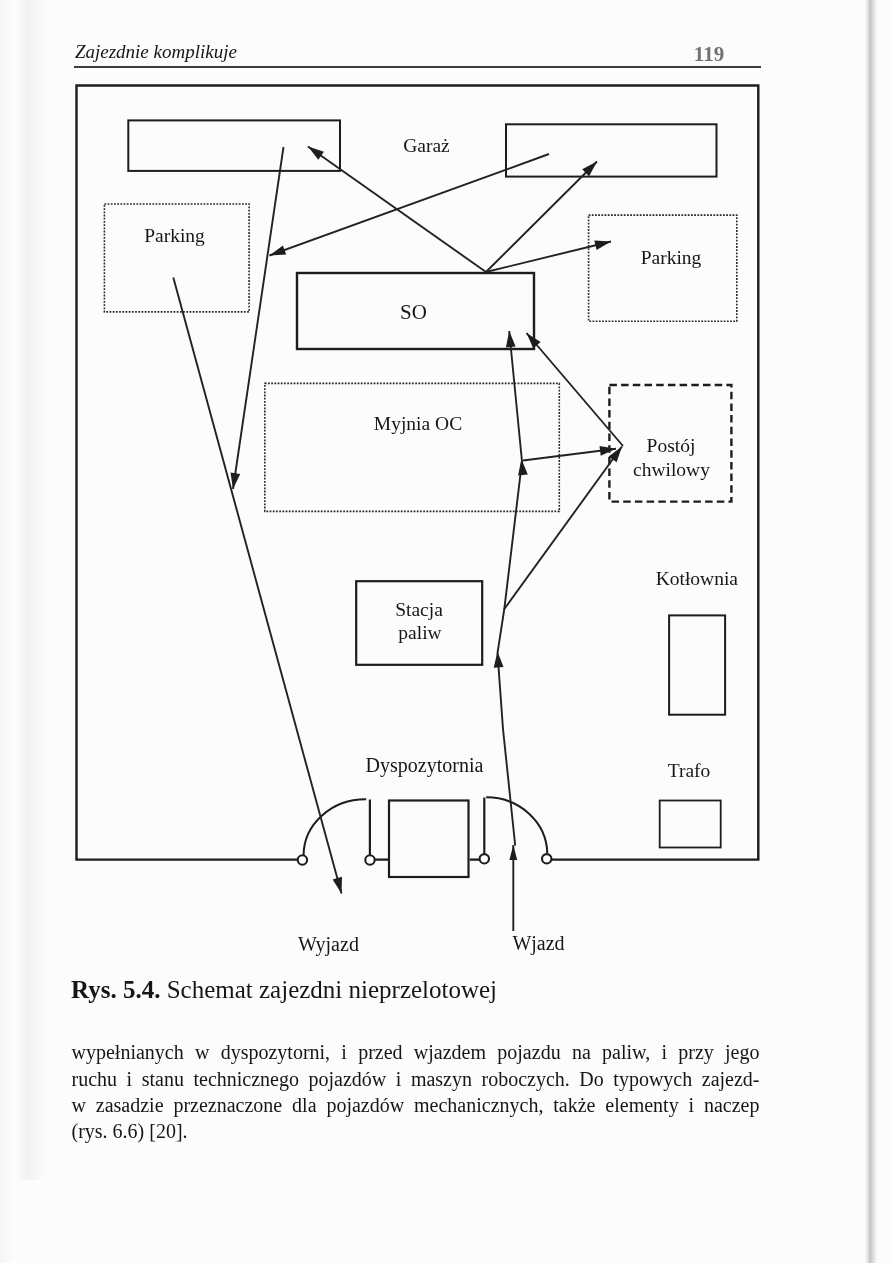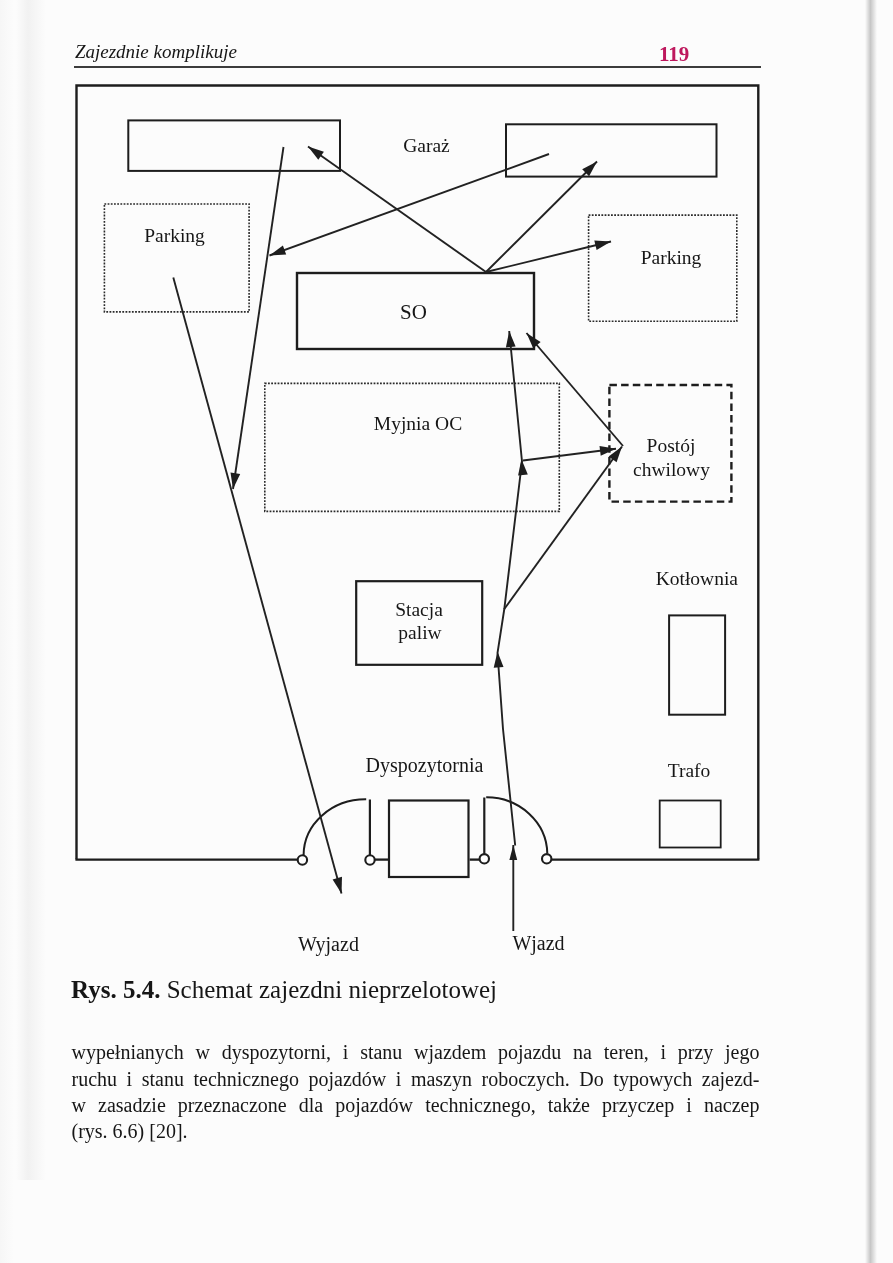--- a/index.html
+++ b/index.html
@@ -5,21 +5,21 @@
   body { width:893px; height:1263px; position:relative; background:#fcfcfc;
          font-family:"Liberation Serif", serif; overflow:hidden; }
   .abs { position:absolute; }
 </style></head>
 <body>
   <div class="abs" style="left:0;top:0;width:14px;height:1263px;background:linear-gradient(to right,#f6f6f6,#fcfcfc);"></div>
   <div class="abs" style="left:16px;top:0;width:30px;height:1180px;background:linear-gradient(to right,rgba(225,225,225,0),rgba(225,225,225,.4) 40%,rgba(228,228,228,0));"></div>
   <div class="abs" style="left:865px;top:0;width:12px;height:1263px;background:linear-gradient(to right,rgba(230,230,230,0),#c6c6c6 45%,#e3e3e3 75%,rgba(235,235,235,0));"></div>
 
   <div class="abs" style="left:74.9px;top:40.6px;font-style:italic;font-size:19px;color:#161616;">Zajezdnie komplikuje</div>
-  <div class="abs" style="left:659px;top:42.2px;width:100px;text-align:left;font-weight:bold;font-size:21px;color:#be185d;">119</div>
+  <div class="abs" style="left:659px;top:42.2px;width:100px;text-align:center;font-weight:bold;font-size:21px;color:#737373;">119</div>
   <div class="abs" style="left:73.5px;top:65.8px;width:687px;height:2.4px;background:#3c3c3c;"></div>
 
   <svg class="abs" style="left:0;top:0;" width="893" height="1263" font-family="Liberation Serif, serif" fill="#161616">
 <path d="M76.5,859.2 L76.5,85.5 L758.3,85.5 L758.3,859.2" fill="none" stroke="#1d1d1d" stroke-width="2.4"></path>
 <line x1="75.4" y1="859.6" x2="297.6" y2="859.6" stroke="#1d1d1d" stroke-width="2.3"></line>
 <line x1="374.9" y1="859.6" x2="389.2" y2="859.6" stroke="#1d1d1d" stroke-width="2.3"></line>
 <line x1="469.6" y1="859.6" x2="480.1" y2="859.6" stroke="#1d1d1d" stroke-width="2.3"></line>
 <line x1="551.6" y1="859.6" x2="759.4" y2="859.6" stroke="#1d1d1d" stroke-width="2.3"></line>
 <rect x="128.3" y="120.4" width="211.7" height="50.5" fill="none" stroke="#1d1d1d" stroke-width="2.0"></rect>
 <rect x="506.0" y="124.3" width="210.5" height="52.3" fill="none" stroke="#1d1d1d" stroke-width="2.0"></rect>
@@ -76,17 +76,17 @@
 <text x="696.8" y="584.5" font-size="19.5" text-anchor="middle">Kotłownia</text>
 <text x="689" y="777" font-size="19.5" text-anchor="middle">Trafo</text>
 <text x="424.5" y="772" font-size="20" text-anchor="middle">Dyspozytornia</text>
 <text x="328.4" y="951" font-size="20" text-anchor="middle">Wyjazd</text>
 <text x="538.5" y="950" font-size="20" text-anchor="middle">Wjazd</text>
   </svg>
 
   <div class="abs" style="left:71px;top:975.8px;font-size:25px;color:#161616;"><b>Rys. 5.4.</b> Schemat zajezdni nieprzelotowej</div>
 
   <div class="abs" style="left:71.5px;top:1039.4px;width:688px;font-size:20px;line-height:26.15px;color:#161616;">
-    <div style="text-align:justify;text-align-last:justify;">wypełnianych w dyspozytorni, i stanu wjazdem pojazdu na teren, i przy jego</div>
+    <div style="text-align:justify;text-align-last:justify;">wypełnianych w dyspozytorni, i przed wjazdem pojazdu na paliw, i przy jego</div>
     <div style="text-align:justify;text-align-last:justify;">ruchu i stanu technicznego pojazdów i maszyn roboczych. Do typowych zajezd-</div>
-    <div style="text-align:justify;text-align-last:justify;">w zasadzie przeznaczone dla pojazdów technicznego, także przyczep i naczep</div>
+    <div style="text-align:justify;text-align-last:justify;">w zasadzie przeznaczone dla pojazdów mechanicznych, także elementy i naczep</div>
     <div>(rys. 6.6) [20].</div>
   </div>
 
 </body></html>

